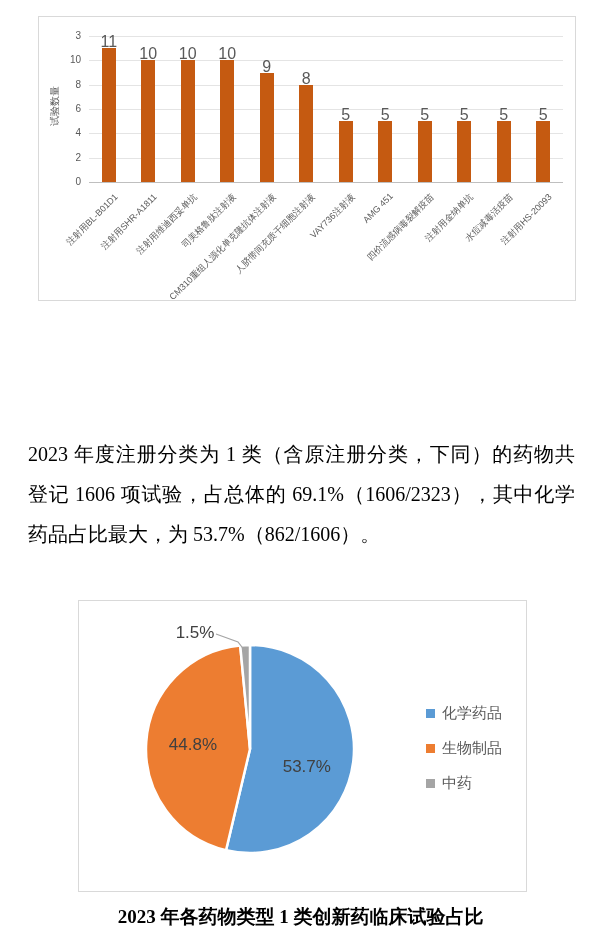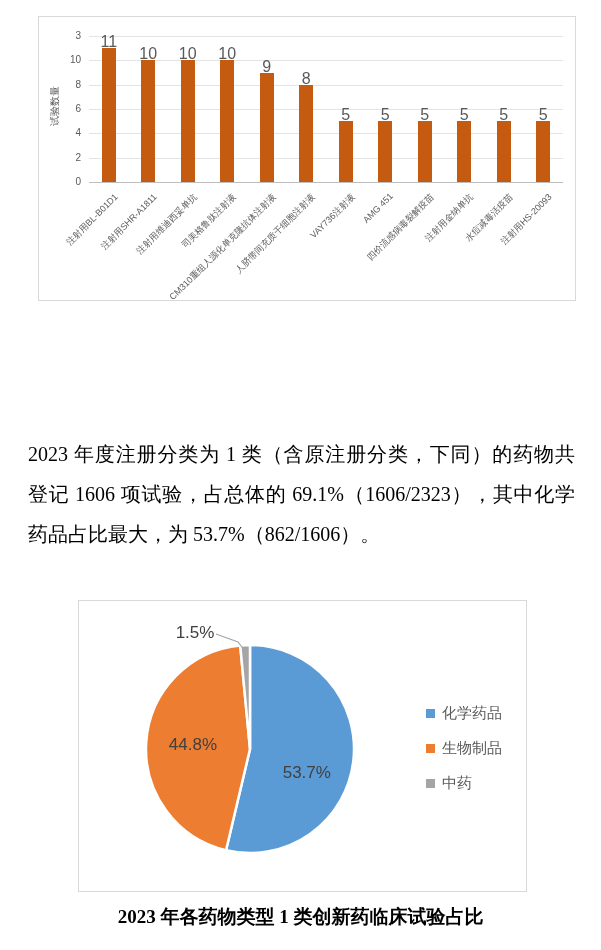--- a/index.html
+++ b/index.html
@@ -107,21 +107,21 @@
   </div>
 
   <div class="figure" id="pie-figure">
     <svg id="pie-svg" width="449" height="292">
         <path d="M171,148 L171.00,44.00 A104,104 0 1 1 147.04,249.20 Z" fill="#5B9BD5" stroke="#ffffff" stroke-width="2.5" stroke-linejoin="round"></path>
         <path d="M171,148 L147.04,249.20 A104,104 0 0 1 161.21,44.46 Z" fill="#ED7D31" stroke="#ffffff" stroke-width="2.5" stroke-linejoin="round"></path>
         <path d="M171,148 L161.21,44.46 A104,104 0 0 1 171.00,44.00 Z" fill="#A5A5A5" stroke="#ffffff" stroke-width="2.5" stroke-linejoin="round"></path>
         <polyline points="137,33 159,41 166,50" fill="none" stroke="#a5a5a5" stroke-width="1.2"></polyline>
       </svg>
     <div id="pie-labels">
-        <div class="pie-label" style="left: 192.814px; top: 162px;">53.7%</div>
+        <div class="pie-label" style="left: 192.814px; top: 156px;">53.7%</div>
         <div class="pie-label" style="left: 78.9366px; top: 134.05px;">44.8%</div>
         <div class="pie-label" style="left: 81px; top: 22px;">1.5%</div>
       </div>
     <div class="pie-legend" id="pie-legend">
         <div class="legend-row">
           <span class="legend-swatch" style="background: rgb(91, 155, 213);"></span>
           <span class="legend-text">化学药品</span>
         </div>
         <div class="legend-row">
           <span class="legend-swatch" style="background: rgb(237, 125, 49);"></span>

